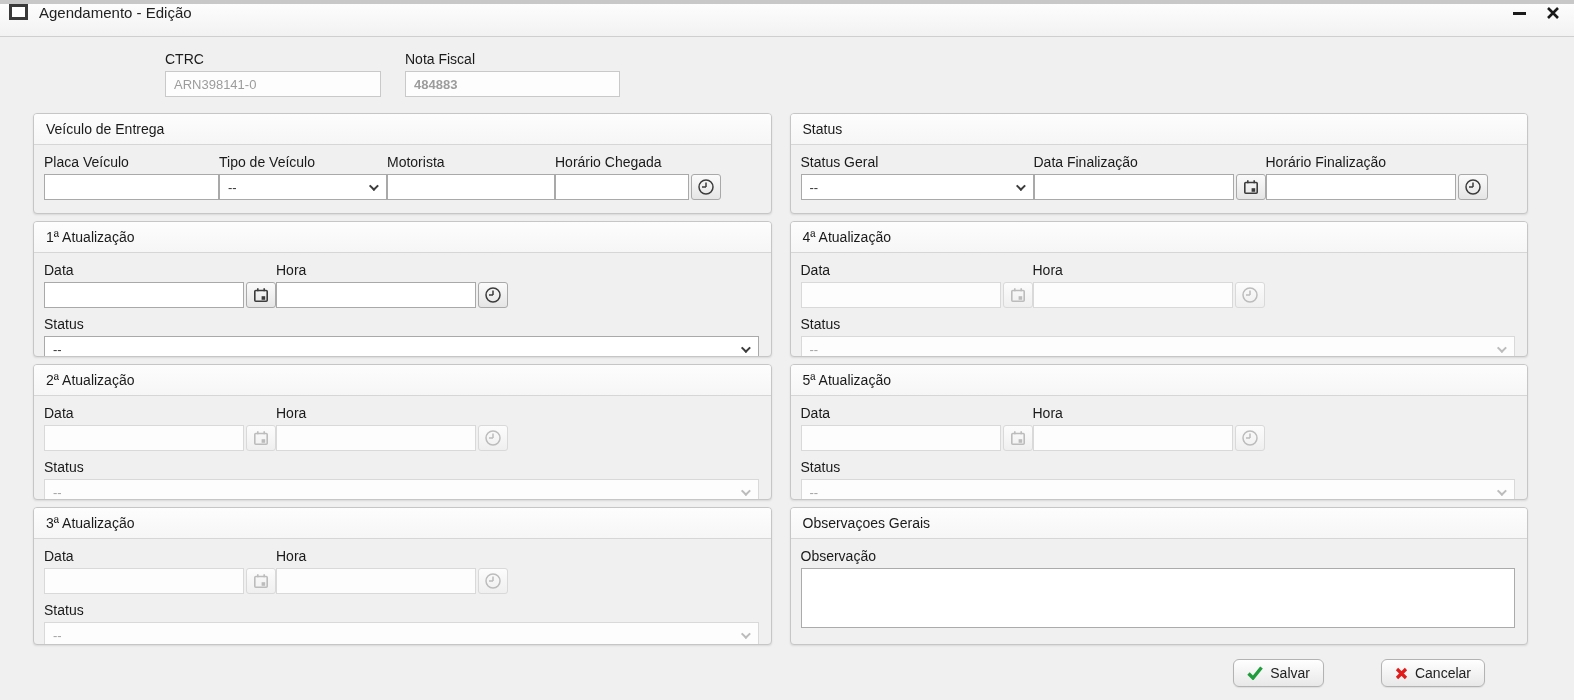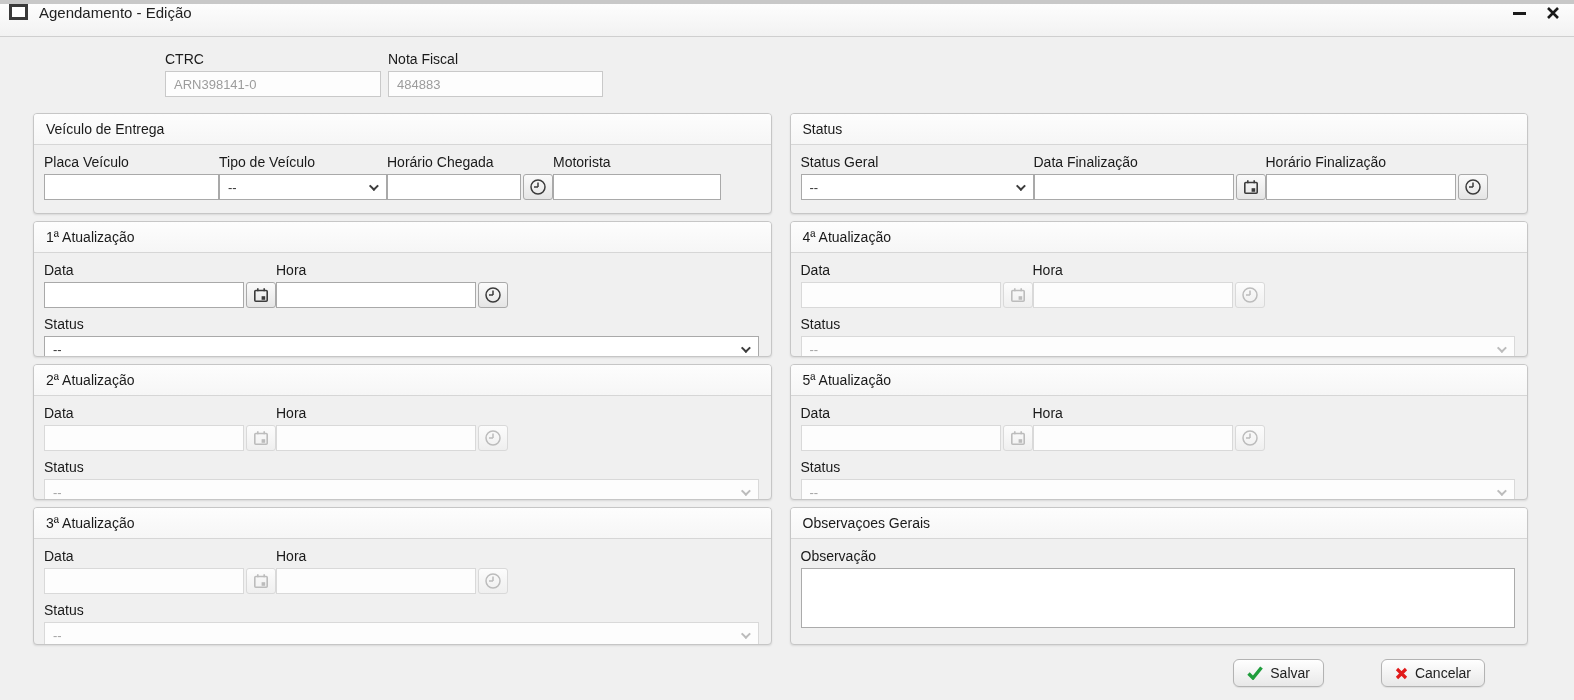--- a/index.html
+++ b/index.html
@@ -41,40 +41,40 @@
   .win-btn {
     width: 18px; height: 18px;
     display: flex; align-items: center; justify-content: center;
     cursor: pointer;
   }
   .min-glyph { width: 13px; height: 3px; background: #1a1a1a; }
 
   
   .header-fields {
     display: flex;
-    gap: 7px;
+    gap: 24px;
     padding: 14px 0 0 165px;
   }
   .hfield label {
     display: block;
     font-size: 14px;
     margin-bottom: 4px;
     color: #1a1a1a;
   }
   .hfield input {
     height: 26px;
     border: 1px solid #c9c9c9;
     background: #fdfdfd;
     color: #9c9c9c;
     font-size: 13px;
     font-family: "Liberation Sans", sans-serif;
     padding: 0 8px;
   }
   .hfield input.w-ctrc { width: 216px; }
-  .hfield input.w-nf { width: 215px; }
+  .hfield input.w-nf { width: 215px; font-weight: bold; }
 
   
   .grid {
     margin: 16px 46px 0 33px;
     display: flex;
     flex-direction: column;
     gap: 7px;
   }
   .grow { display: flex; gap: 18px; }
   .panel {
@@ -249,34 +249,34 @@
             <input class="tinput w175" type="text" value="" style="">
           </div>
           <div class="field">
             <label>Tipo de Veículo</label>
             <div class="fake-select w168">
               <span>--</span>
               <span class="chevron"></span>
             </div>
           </div>
           <div class="field">
-            <label>Horário Chegada</label>
-            <div class="input-group">
-              <input class="tinput w134" type="text" value="" style="">
-              <span class="icon-btn">
-                <svg width="18" height="18" viewBox="0 0 18 18">
-                    <circle cx="9" cy="9" r="7" fill="none" stroke="currentColor" stroke-width="1.5"></circle>
-                    <path d="M9,9 L9,4.5 M9,9 L5,9" stroke="currentColor" stroke-width="1.5" fill="none"></path>
-                  </svg>
-              </span>
-            </div>
-          </div>
-          <div class="field">
             <label>Motorista</label>
             <input class="tinput w168" type="text" value="" style="">
+          </div>
+          <div class="field">
+            <label>Horário Chegada</label>
+            <div class="input-group">
+              <input class="tinput w134" type="text" value="" style="">
+              <span class="icon-btn">
+                <svg width="18" height="18" viewBox="0 0 18 18">
+                    <circle cx="9" cy="9" r="7" fill="none" stroke="currentColor" stroke-width="1.5"></circle>
+                    <path d="M9,9 L9,4.5 M9,9 L5,9" stroke="currentColor" stroke-width="1.5" fill="none"></path>
+                  </svg>
+              </span>
+            </div>
           </div>
         </div>
       </div>
     </div>
 
     <div class="panel h101">
       <div class="panel-header">Status</div>
       <div class="panel-body">
         <div class="fields-row">
           <div class="field">

